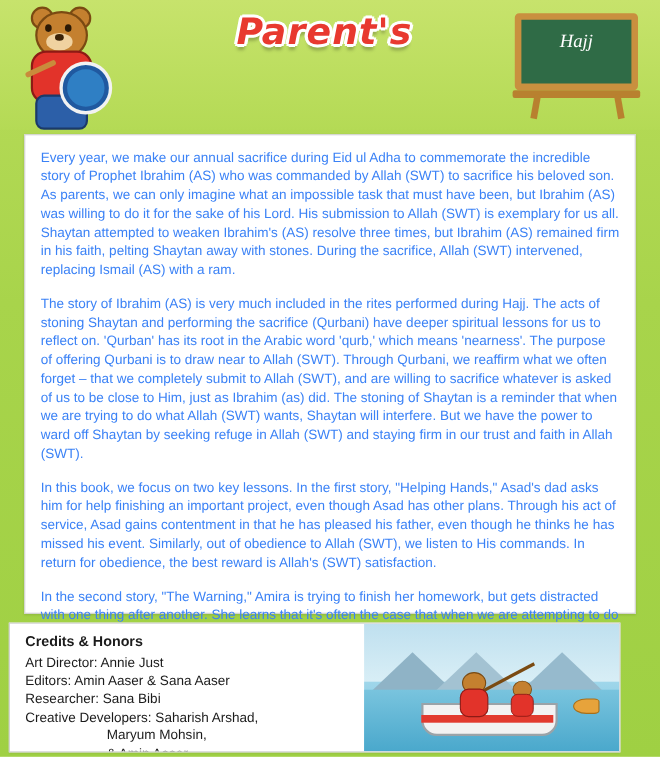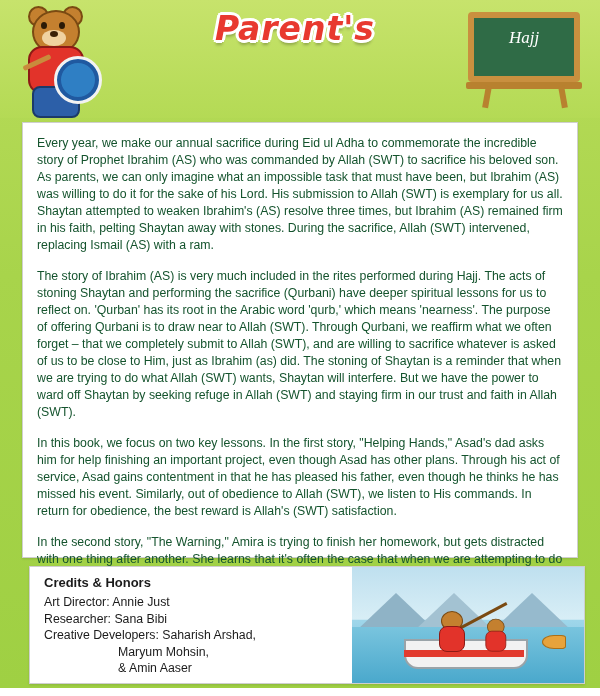--- a/index.html
+++ b/index.html
@@ -153,29 +153,29 @@
     border: 1px solid #cfcfcf;
     box-sizing: border-box;
     padding: 12px 14px 8px 14px;
     box-shadow: 0 1px 2px rgba(0,0,0,0.12);
   }
   .panel p {
     margin: 0 0 14px 0;
     font-family: "Liberation Sans", sans-serif;
     font-size: 12.3px;
     line-height: 17px;
-    color: #14532d;
+    color: #3b82f6;
     text-align: left;
   }
   .panel p:last-child { margin-bottom: 0; }
 
   
   .credits {
     position: absolute;
-    left: 29px;
+    left: 8px;
     top: 566px;
     width: 556px;
     height: 118px;
     background: #ffffff;
     border: 1px solid #cfcfcf;
     box-sizing: border-box;
     box-shadow: 0 1px 2px rgba(0,0,0,0.12);
     overflow: hidden;
     padding-left: 39px;
   }
@@ -287,20 +287,21 @@
     <p>Every year, we make our annual sacrifice during Eid ul Adha to commemorate the incredible story of Prophet Ibrahim (AS) who was commanded by Allah (SWT) to sacrifice his beloved son. As parents, we can only imagine what an impossible task that must have been, but Ibrahim (AS) was willing to do it for the sake of his Lord. His submission to Allah (SWT) is exemplary for us all. Shaytan attempted to weaken Ibrahim's (AS) resolve three times, but Ibrahim (AS) remained firm in his faith, pelting Shaytan away with stones. During the sacrifice, Allah (SWT) intervened, replacing Ismail (AS) with a ram.</p>
     <p>The story of Ibrahim (AS) is very much included in the rites performed during Hajj. The acts of stoning Shaytan and performing the sacrifice (Qurbani) have deeper spiritual lessons for us to reflect on. 'Qurban' has its root in the Arabic word 'qurb,' which means 'nearness'. The purpose of offering Qurbani is to draw near to Allah (SWT). Through Qurbani, we reaffirm what we often forget – that we completely submit to Allah (SWT), and are willing to sacrifice whatever is asked of us to be close to Him, just as Ibrahim (as) did. The stoning of Shaytan is a reminder that when we are trying to do what Allah (SWT) wants, Shaytan will interfere. But we have the power to ward off Shaytan by seeking refuge in Allah (SWT) and staying firm in our trust and faith in Allah (SWT).</p>
     <p>In this book, we focus on two key lessons. In the first story, "Helping Hands," Asad's dad asks him for help finishing an important project, even though Asad has other plans. Through his act of service, Asad gains contentment in that he has pleased his father, even though he thinks he has missed his event. Similarly, out of obedience to Allah (SWT), we listen to His commands. In return for obedience, the best reward is Allah's (SWT) satisfaction.</p>
     <p>In the second story, "The Warning," Amira is trying to finish her homework, but gets distracted with one thing after another. She learns that it's often the case that when we are attempting to do what we are supposed to do, Shaytan will try to persuade us against following through. Just as a smoke detector warns us when smoke or fire is nearby, our conscience warns us when we are about to stray from doing what we know is right.</p>
   </div>
 
   <div class="credits">
     <div class="credits-text">
       <div class="credits-title">Credits &amp; Honors</div>
       <div class="credit-line">Art Director: Annie Just</div>
+      <div class="credit-line">Editors: Amin Aaser &amp; Sana Aaser</div>
       <div class="credit-line">Researcher: Sana Bibi</div>
       <div class="credit-line">Creative Developers: Saharish Arshad,</div>
       <div class="credit-line indent1">Maryum Mohsin,</div>
       <div class="credit-line indent2">&amp; Amin Aaser</div>
     </div>
 
     <div class="fishing">
       <div class="mountain m1"></div>
       <div class="mountain m2"></div>
       <div class="mountain m3"></div>

